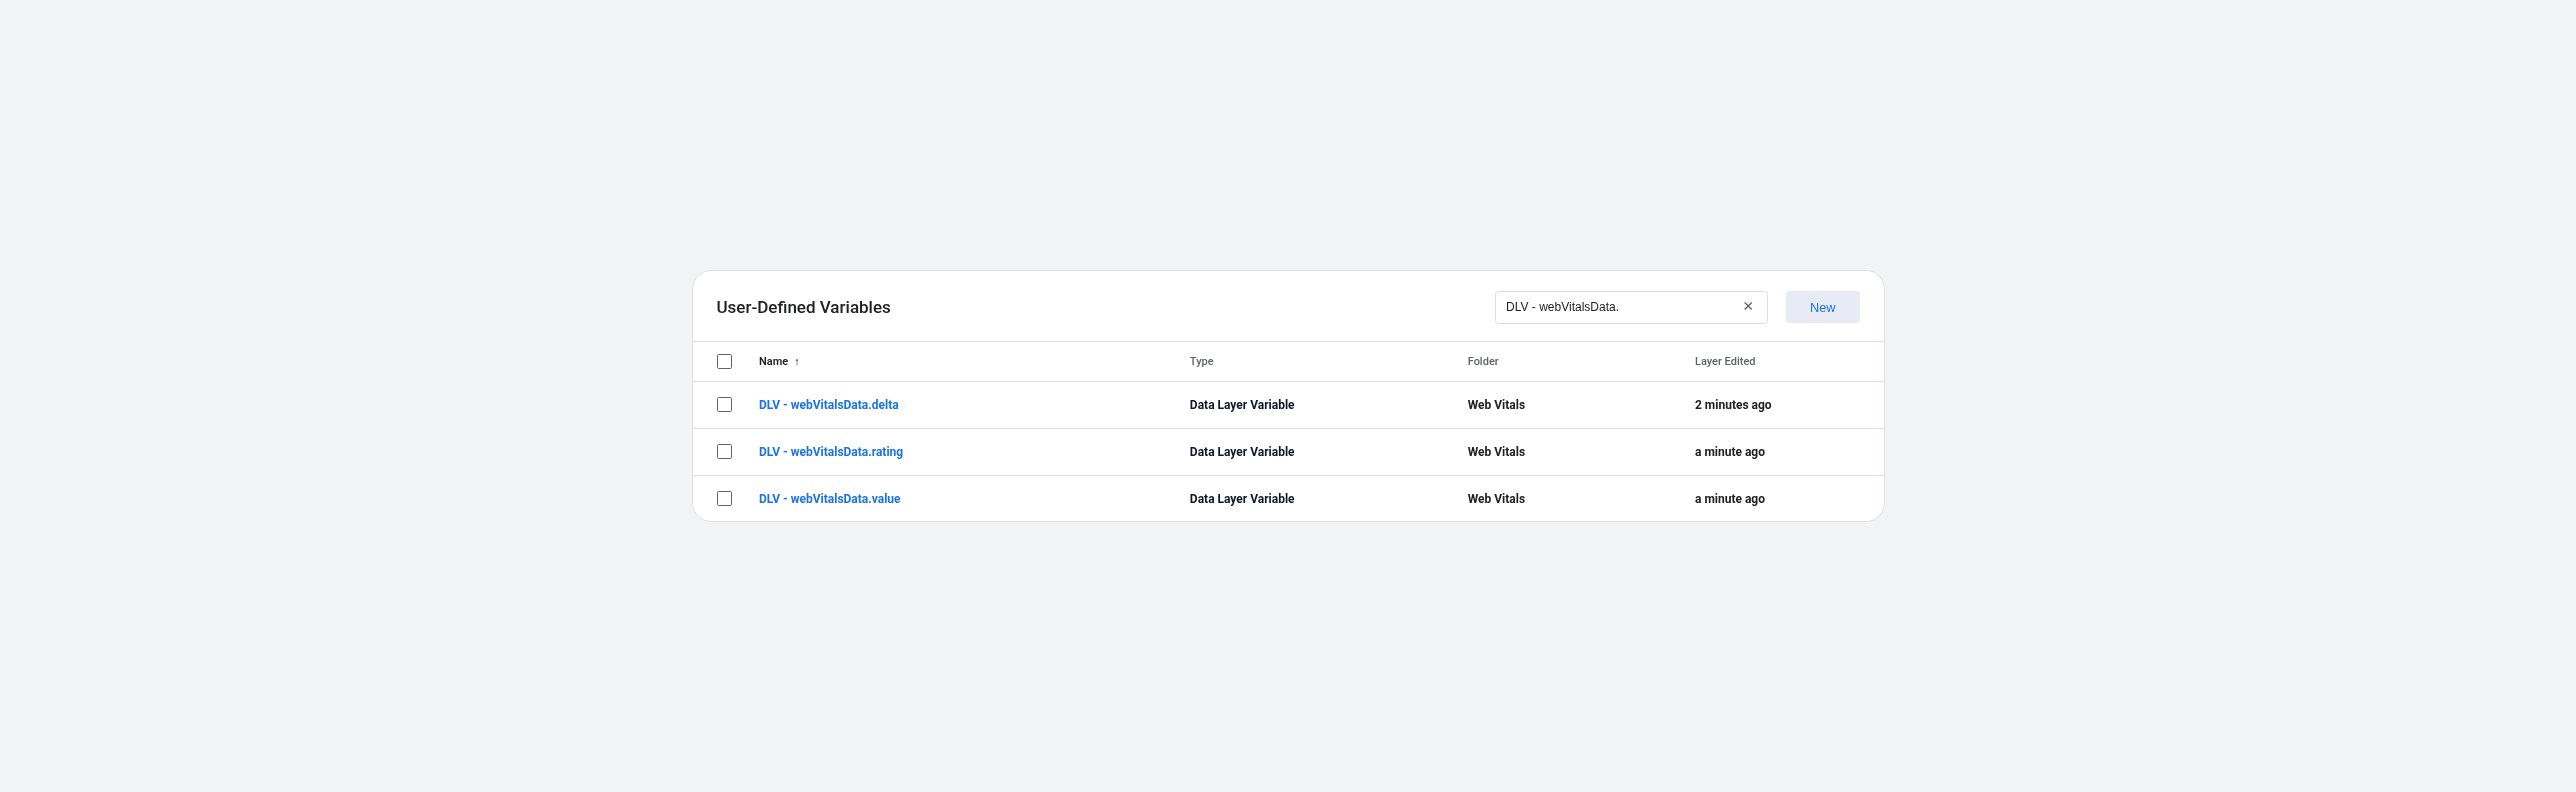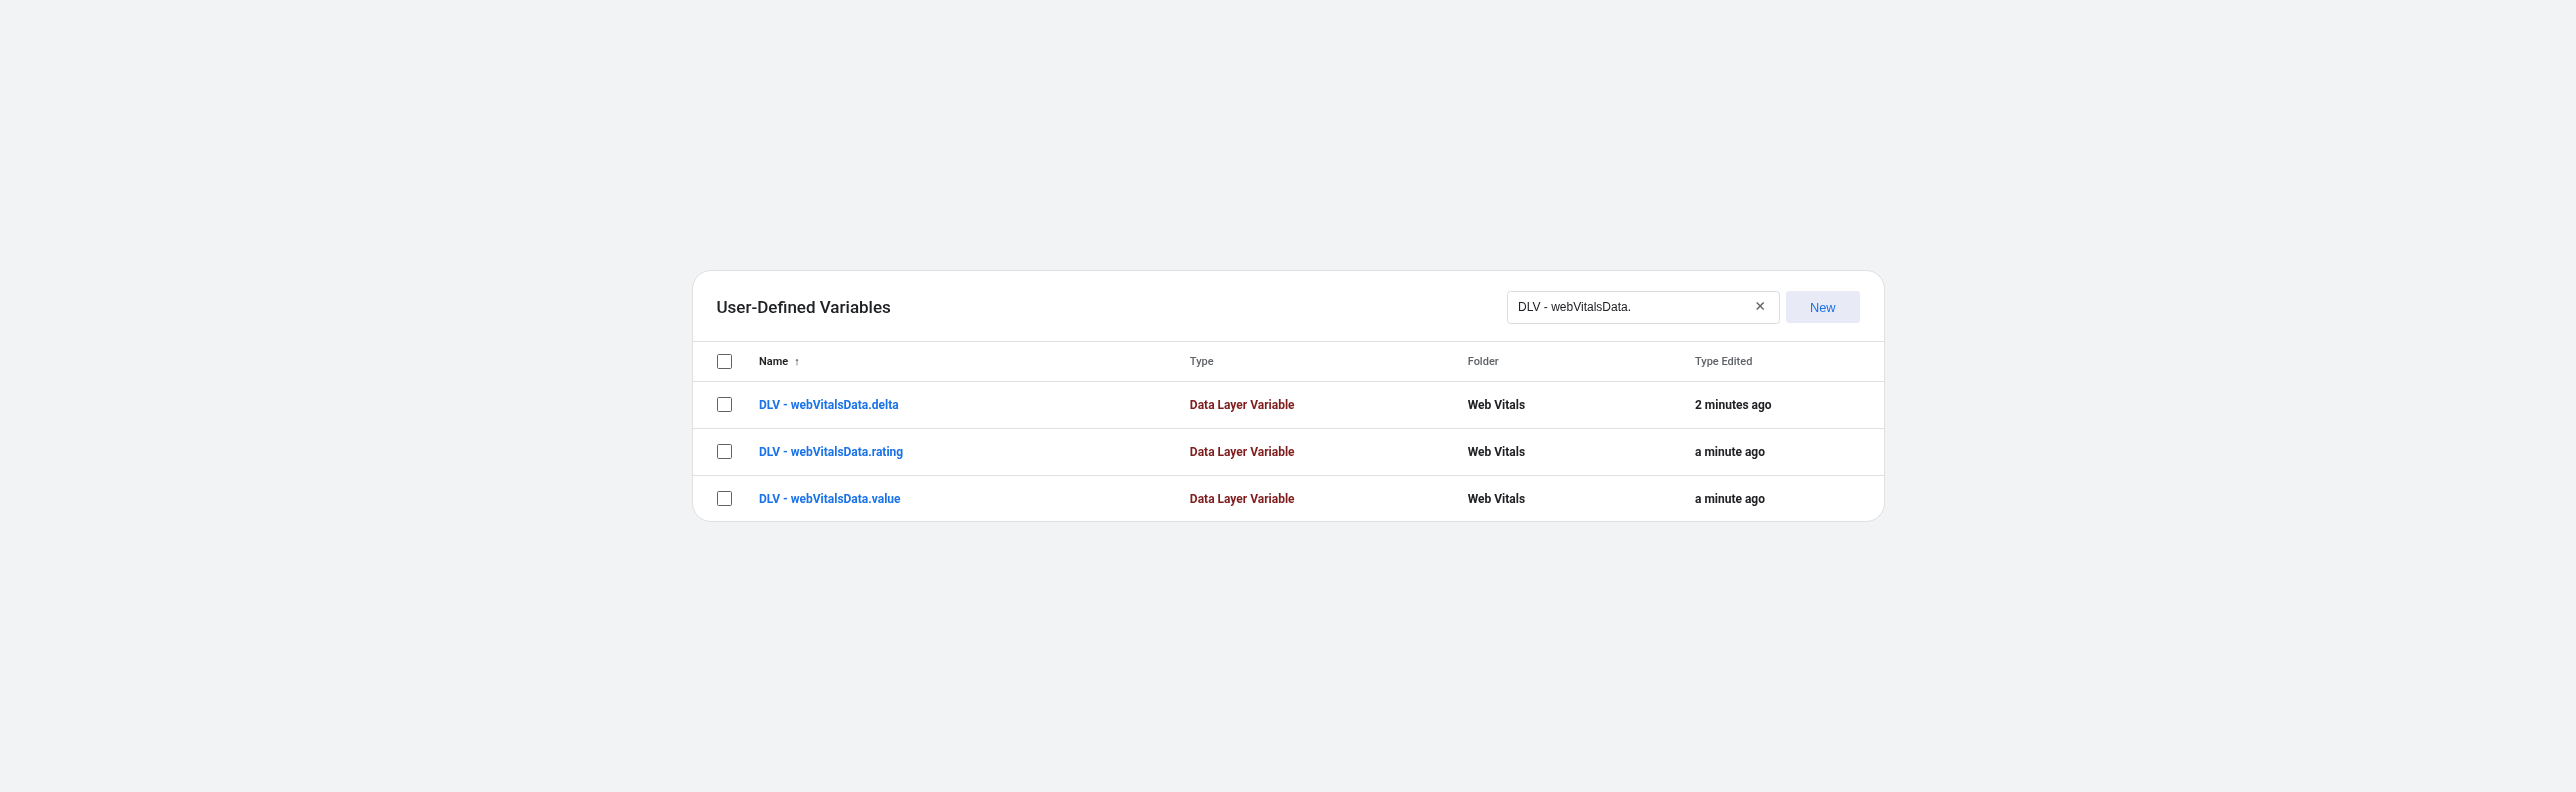--- a/index.html
+++ b/index.html
@@ -38,21 +38,21 @@
 
     .header-title {
       font-size: 17px;
       font-weight: 500;
       color: #202124;
     }
 
     .header-actions {
       display: flex;
       align-items: center;
-      gap: 6px;
+      gap: 18px;
       justify-content: center;
     }
 
     .search-box {
       display: flex;
       align-items: center;
       border: 0.9px solid #dadce0;
       border-radius: 3.4px;
       padding: 6.8px 10.2px;
       width: 273px;
@@ -145,21 +145,21 @@
       width: 48px;
     }
 
     .table tbody td.col-name a {
       color: #1a73e8;
       text-decoration: none;
       font-size: 12px;
     }
 
     .table tbody td.col-type {
-      color: #7f1d1d;
+      color: #0f172a;
       margin-top: 16px;
     }
 
     .table tbody td.col-folder {
       color: #202124;
     }
 
     .table tbody td.col-edited {
       color: #202124;
     }
@@ -225,21 +225,21 @@
           <span>Name</span>
           <span class="sort-arrow">↑</span>
         </th>
         <th class="col-type-header">
           <span>Type</span>
         </th>
         <th class="col-folder-header">
           <span>Folder</span>
         </th>
         <th class="col-edited-header">
-          <span>Type Edited</span>
+          <span>Layer Edited</span>
         </th>
       </tr>
     </thead>
     <tbody id="table-body">
     <tr>
       <td>
         <div class="checkbox-wrap">
           <span class="checkbox"></span>
         </div>
       </td>

